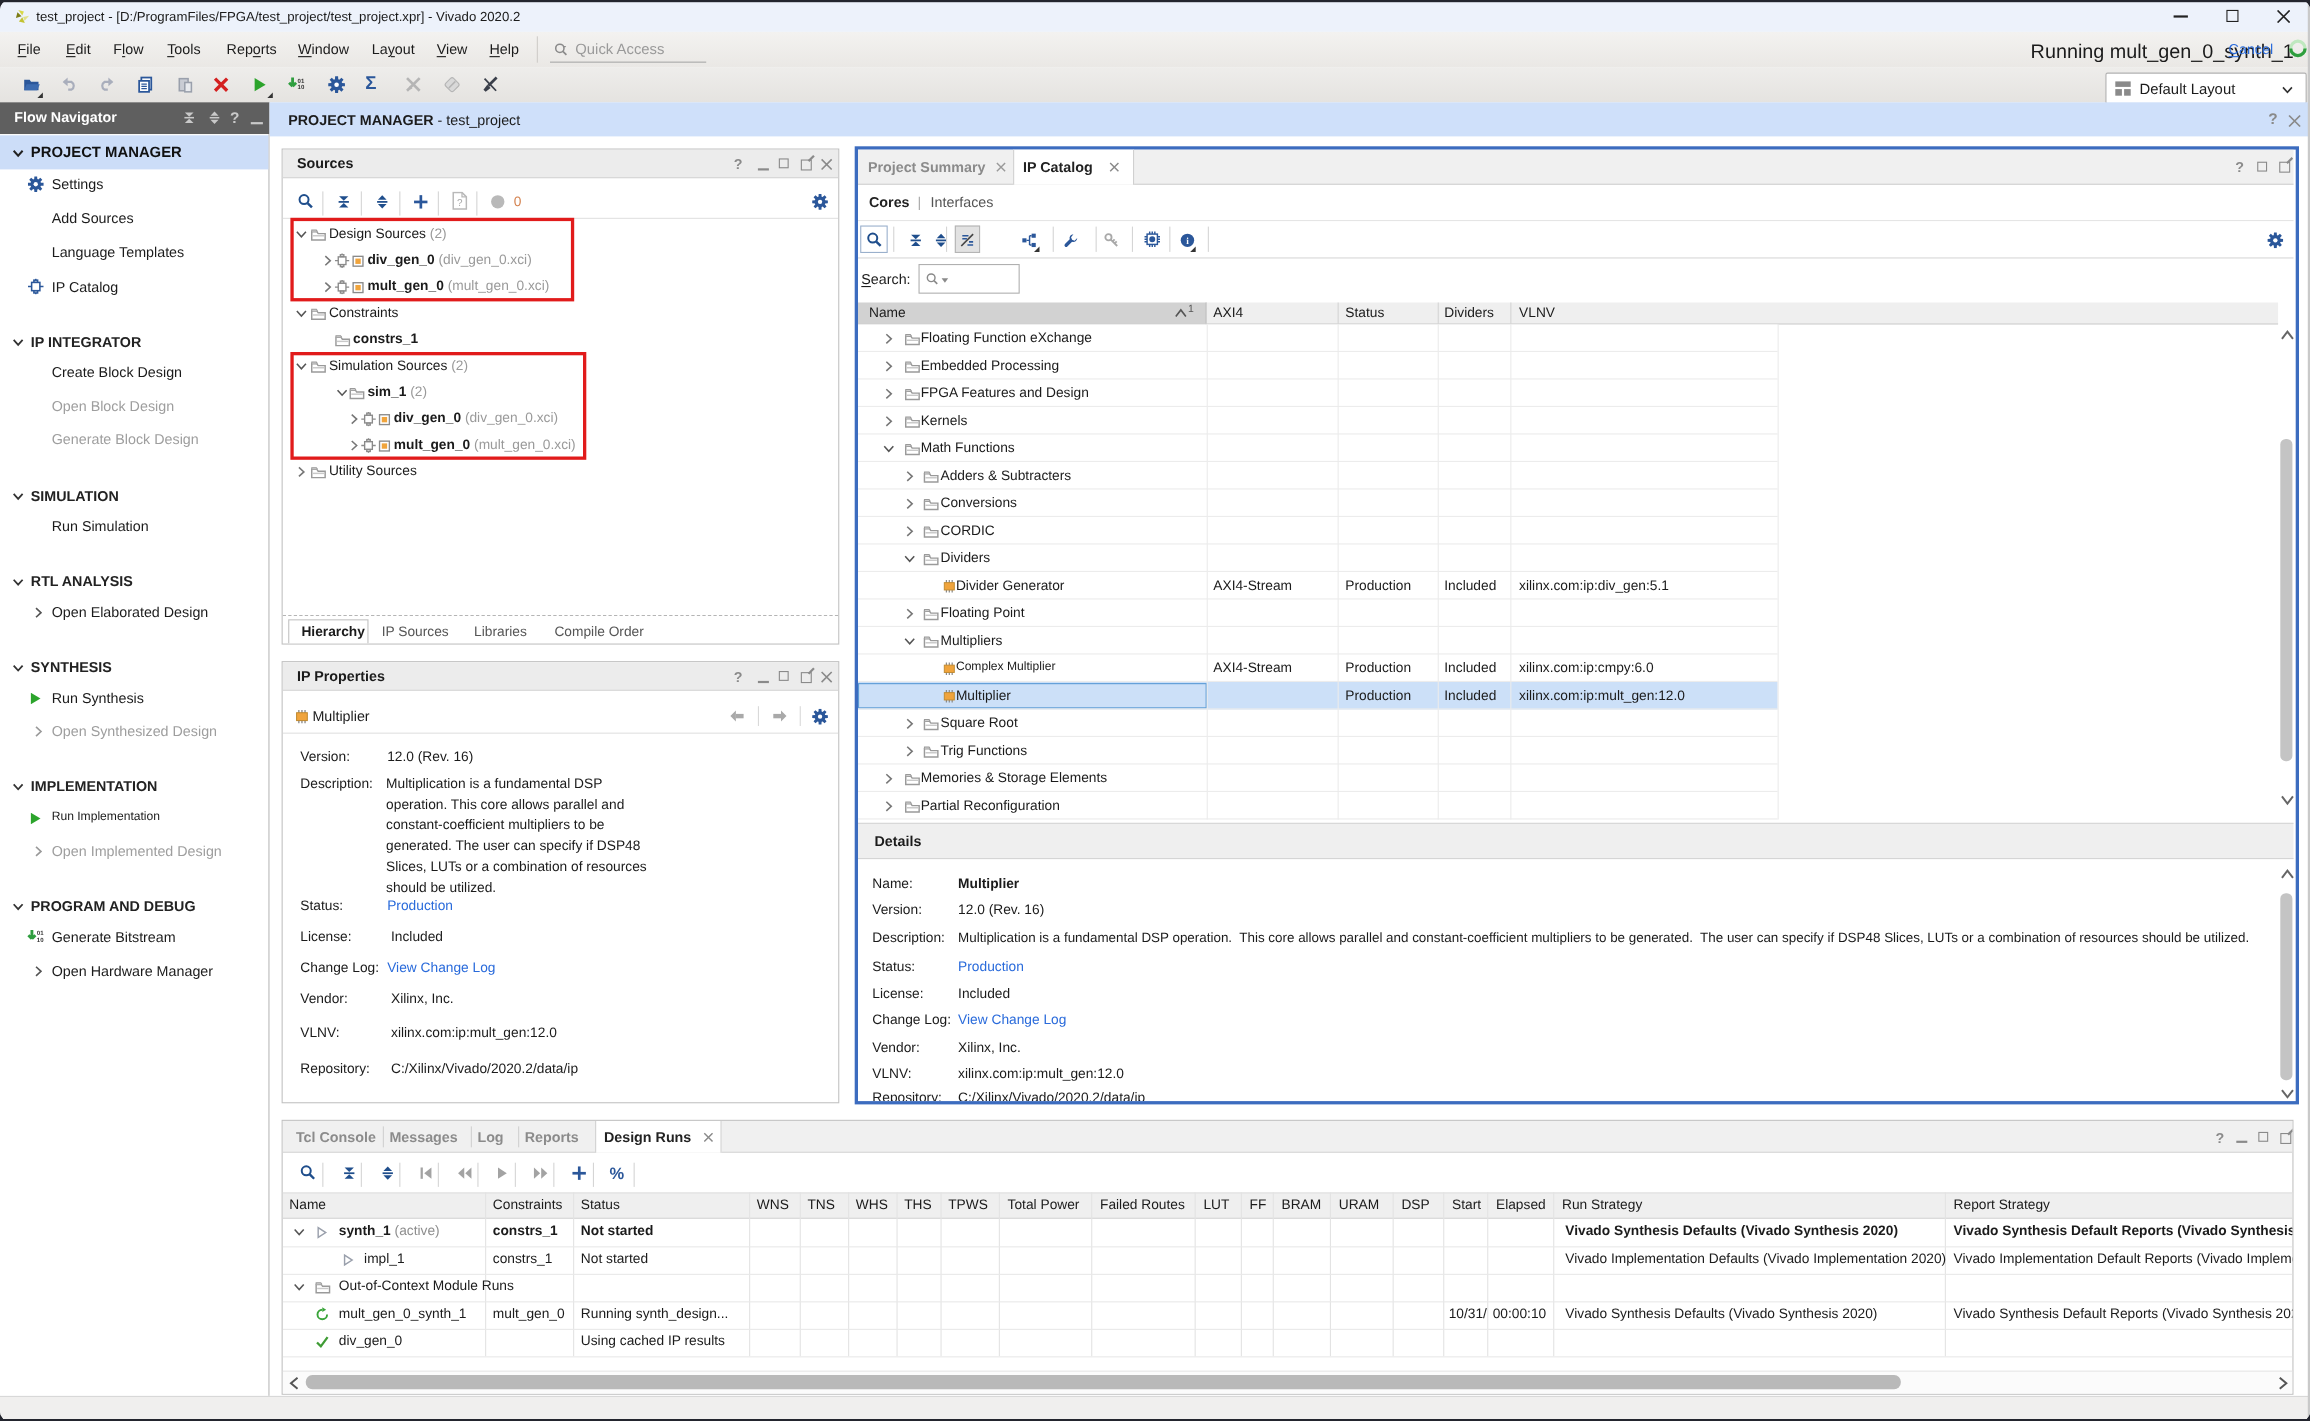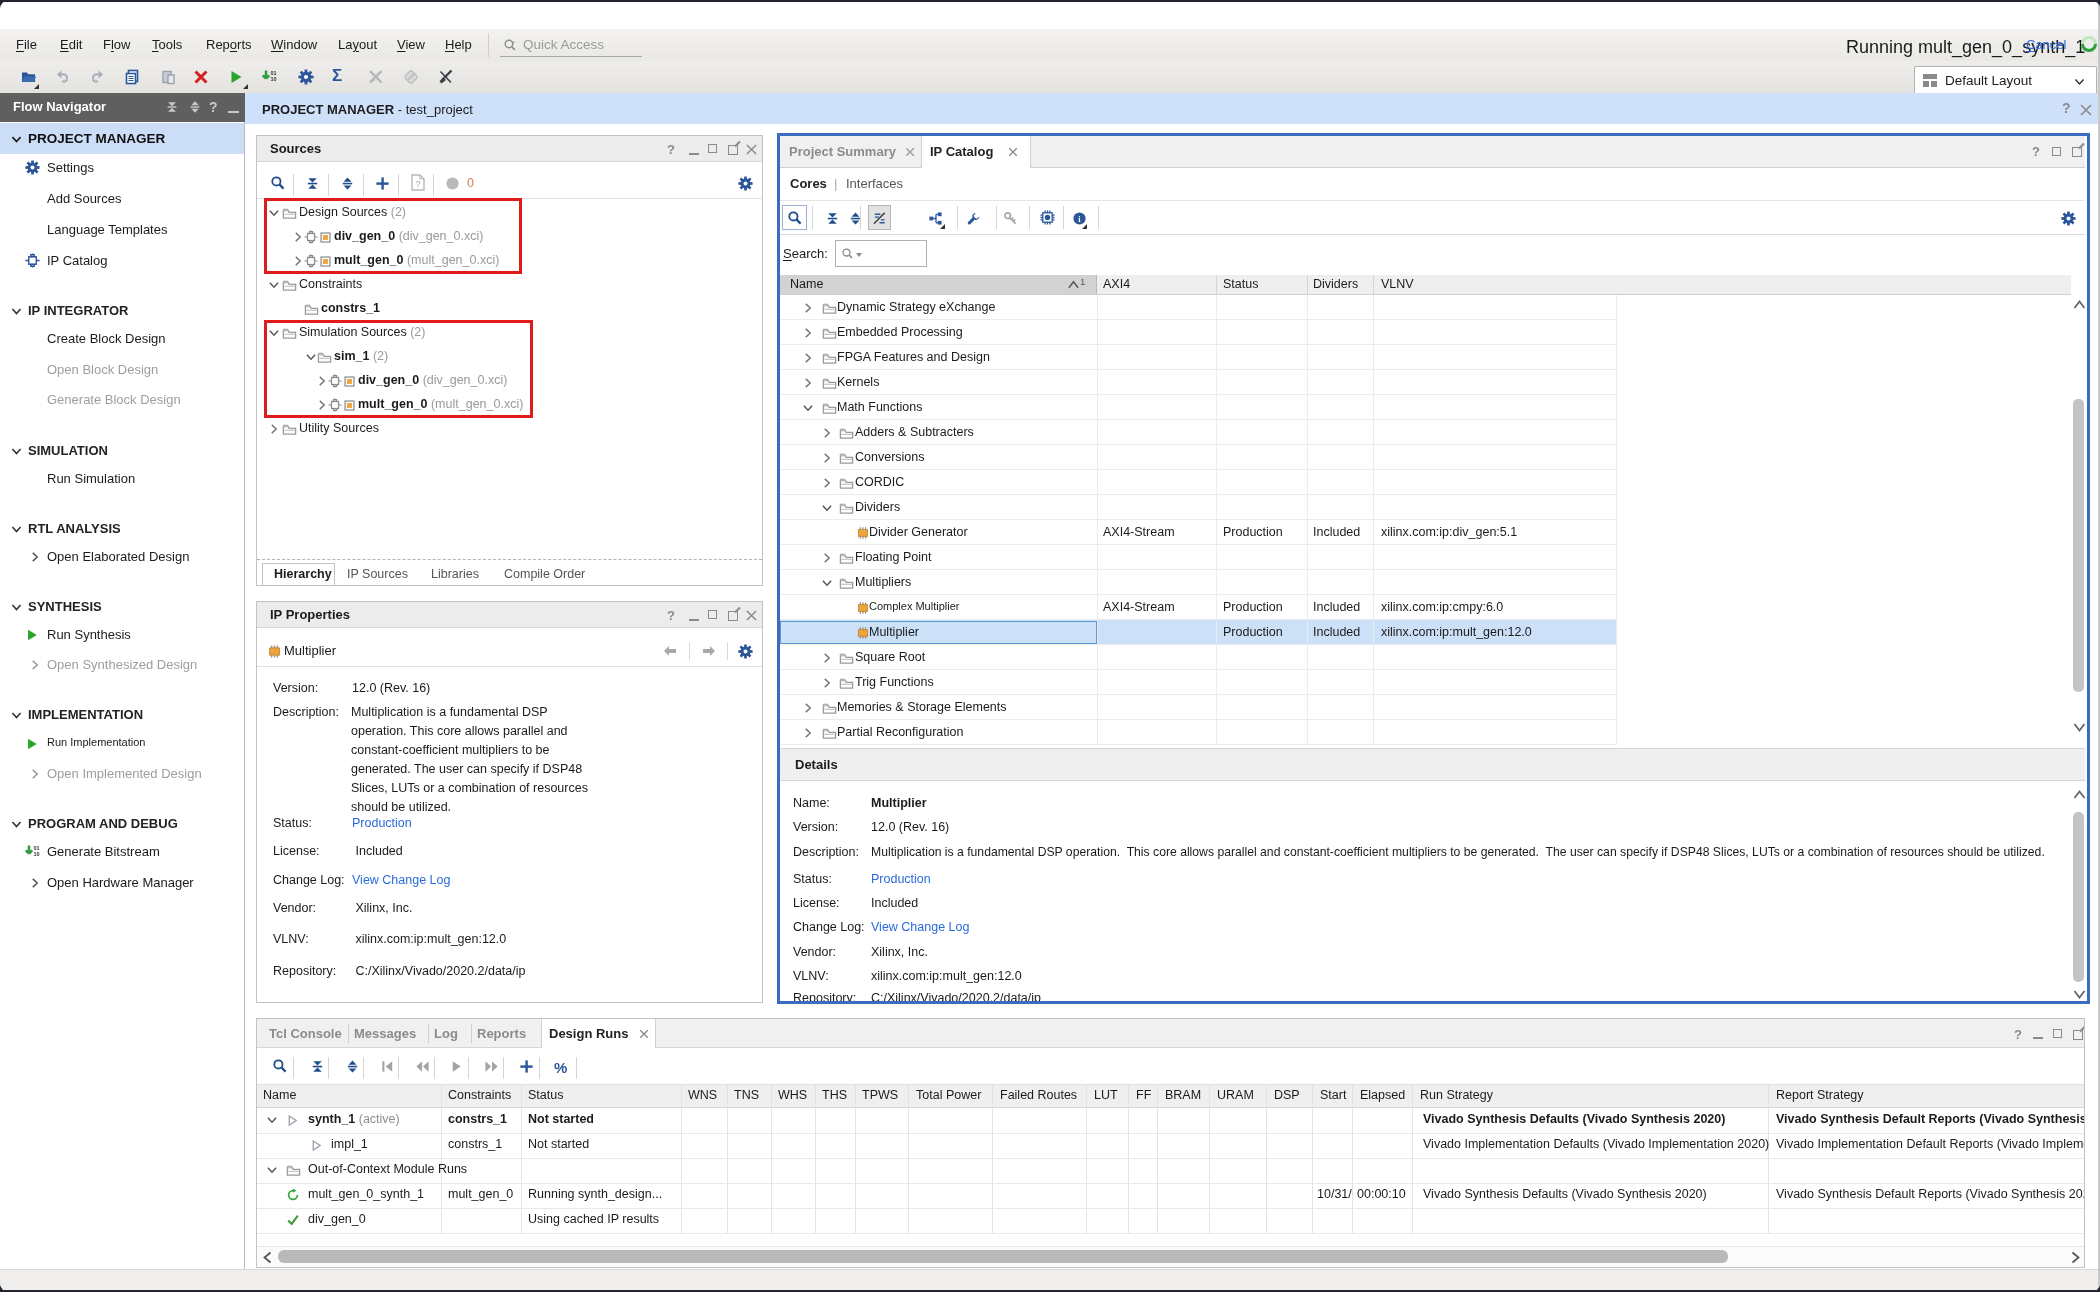--- a/index.html
+++ b/index.html
@@ -160,20 +160,34 @@
       </symbol>
 <symbol id="i-probe" viewBox="0 0 16 16">
         <path d="M13.5 1.5 L6 9" stroke="#3a3f4a" stroke-width="2.4"></path>
         <path d="M5 8 l3 3 -4.5 3.5 -2 -2 z" fill="#3a3f4a"></path>
         <path d="M13 13.5 L2.5 2.5" stroke="#3a3f4a" stroke-width="1.6"></path>
       </symbol>
 </defs>
 </svg>
 <div class="win">
 
+<div class="a" style="left:0;top:0;width:2100px;height:29px;background:#edf2fb">
+ <svg class="a" style="left:13px;top:8px" width="16" height="15" viewBox="0 0 18 17">
+        <path d="M8.2 7.0 L4.0 1.2 L9.8 2.8 Z" fill="#d8d848"></path>
+        <path d="M7.4 7.8 L1.6 9.6 L3.2 3.6 Z" fill="#7c7c14"></path>
+        <path d="M9.0 8.4 L15.2 7.2 L10.6 12.4 Z" fill="#e0e088"></path>
+        <path d="M8.2 8.8 L10.8 14.6 L4.6 13.2 Z" fill="#c2c230"></path>
+      </svg>
+ <span class="t" style="left:33px;top:8px;font-size:12px">test_project - [D:/ProgramFiles/FPGA/test_project/test_project.xpr] - Vivado 2020.2</span>
+ <div class="a" style="left:1976px;top:14px;width:13px;height:1.6px;background:#222"></div>
+ <div class="a" style="left:2024px;top:9px;width:11px;height:11px;border:1.6px solid #222"></div>
+ <svg class="a" style="left:2070px;top:9px" width="12" height="12" viewBox="0 0 12 12">
+        <path d="M0.5 0.5 L11.5 11.5 M11.5 0.5 L0.5 11.5" stroke="#222" stroke-width="1.5"></path>
+      </svg>
+</div>
 
 <div class="a" style="left:0;top:29px;width:2100px;height:32px;background:linear-gradient(#f3f2f0,#eae8e5)">
  <span class="t" style="left:16px;top:8px;font-size:13px"><u>F</u>ile</span>
  <span class="t" style="left:60px;top:8px;font-size:13px"><u>E</u>dit</span>
  <span class="t" style="left:103px;top:8px;font-size:13px">F<u>l</u>ow</span>
  <span class="t" style="left:152px;top:8px;font-size:13px"><u>T</u>ools</span>
  <span class="t" style="left:206px;top:8px;font-size:13px">Rep<u>o</u>rts</span>
  <span class="t" style="left:271px;top:8px;font-size:13px"><u>W</u>indow</span>
  <span class="t" style="left:338px;top:8px;font-size:13px">La<u>y</u>out</span>
  <span class="t" style="left:397px;top:8px;font-size:13px"><u>V</u>iew</span>
@@ -629,21 +643,21 @@
 <div class="a" style="left:527px;top:139px;width:1px;height:20px;background:#d5d5d5"></div>
 <div class="a" style="left:593px;top:139px;width:1px;height:20px;background:#d5d5d5"></div>
 <div class="a" style="left:0;top:159px;width:836px;height:450px;background:#fff"></div>
 <div class="a" style="left:0;top:183px;width:836px;height:1px;background:#ececec"></div>
 <svg class="a" style="left:22px;top:166px" width="12" height="12" viewBox="0 0 16 16">
         <path d="M5 2.5 L11 8 L5 13.5" fill="none" stroke="#777" stroke-width="1.9"></path>
       </svg>
 <svg class="a" style="left:42px;top:165px" width="15" height="15">
         <use href="#i-folder"></use>
       </svg>
-<span class="t" style="left:57px;top:164px;font-size:12.5px">Dynamic Strategy eXchange</span>
+<span class="t" style="left:57px;top:164px;font-size:12.5px">Floating Function eXchange</span>
 <div class="a" style="left:0;top:208px;width:836px;height:1px;background:#ececec"></div>
 <svg class="a" style="left:22px;top:191px" width="12" height="12" viewBox="0 0 16 16">
         <path d="M5 2.5 L11 8 L5 13.5" fill="none" stroke="#777" stroke-width="1.9"></path>
       </svg>
 <svg class="a" style="left:42px;top:190px" width="15" height="15">
         <use href="#i-folder"></use>
       </svg>
 <span class="t" style="left:57px;top:189px;font-size:12.5px">Embedded Processing</span>
 <div class="a" style="left:0;top:233px;width:836px;height:1px;background:#ececec"></div>
 <svg class="a" style="left:22px;top:216px" width="12" height="12" viewBox="0 0 16 16">

